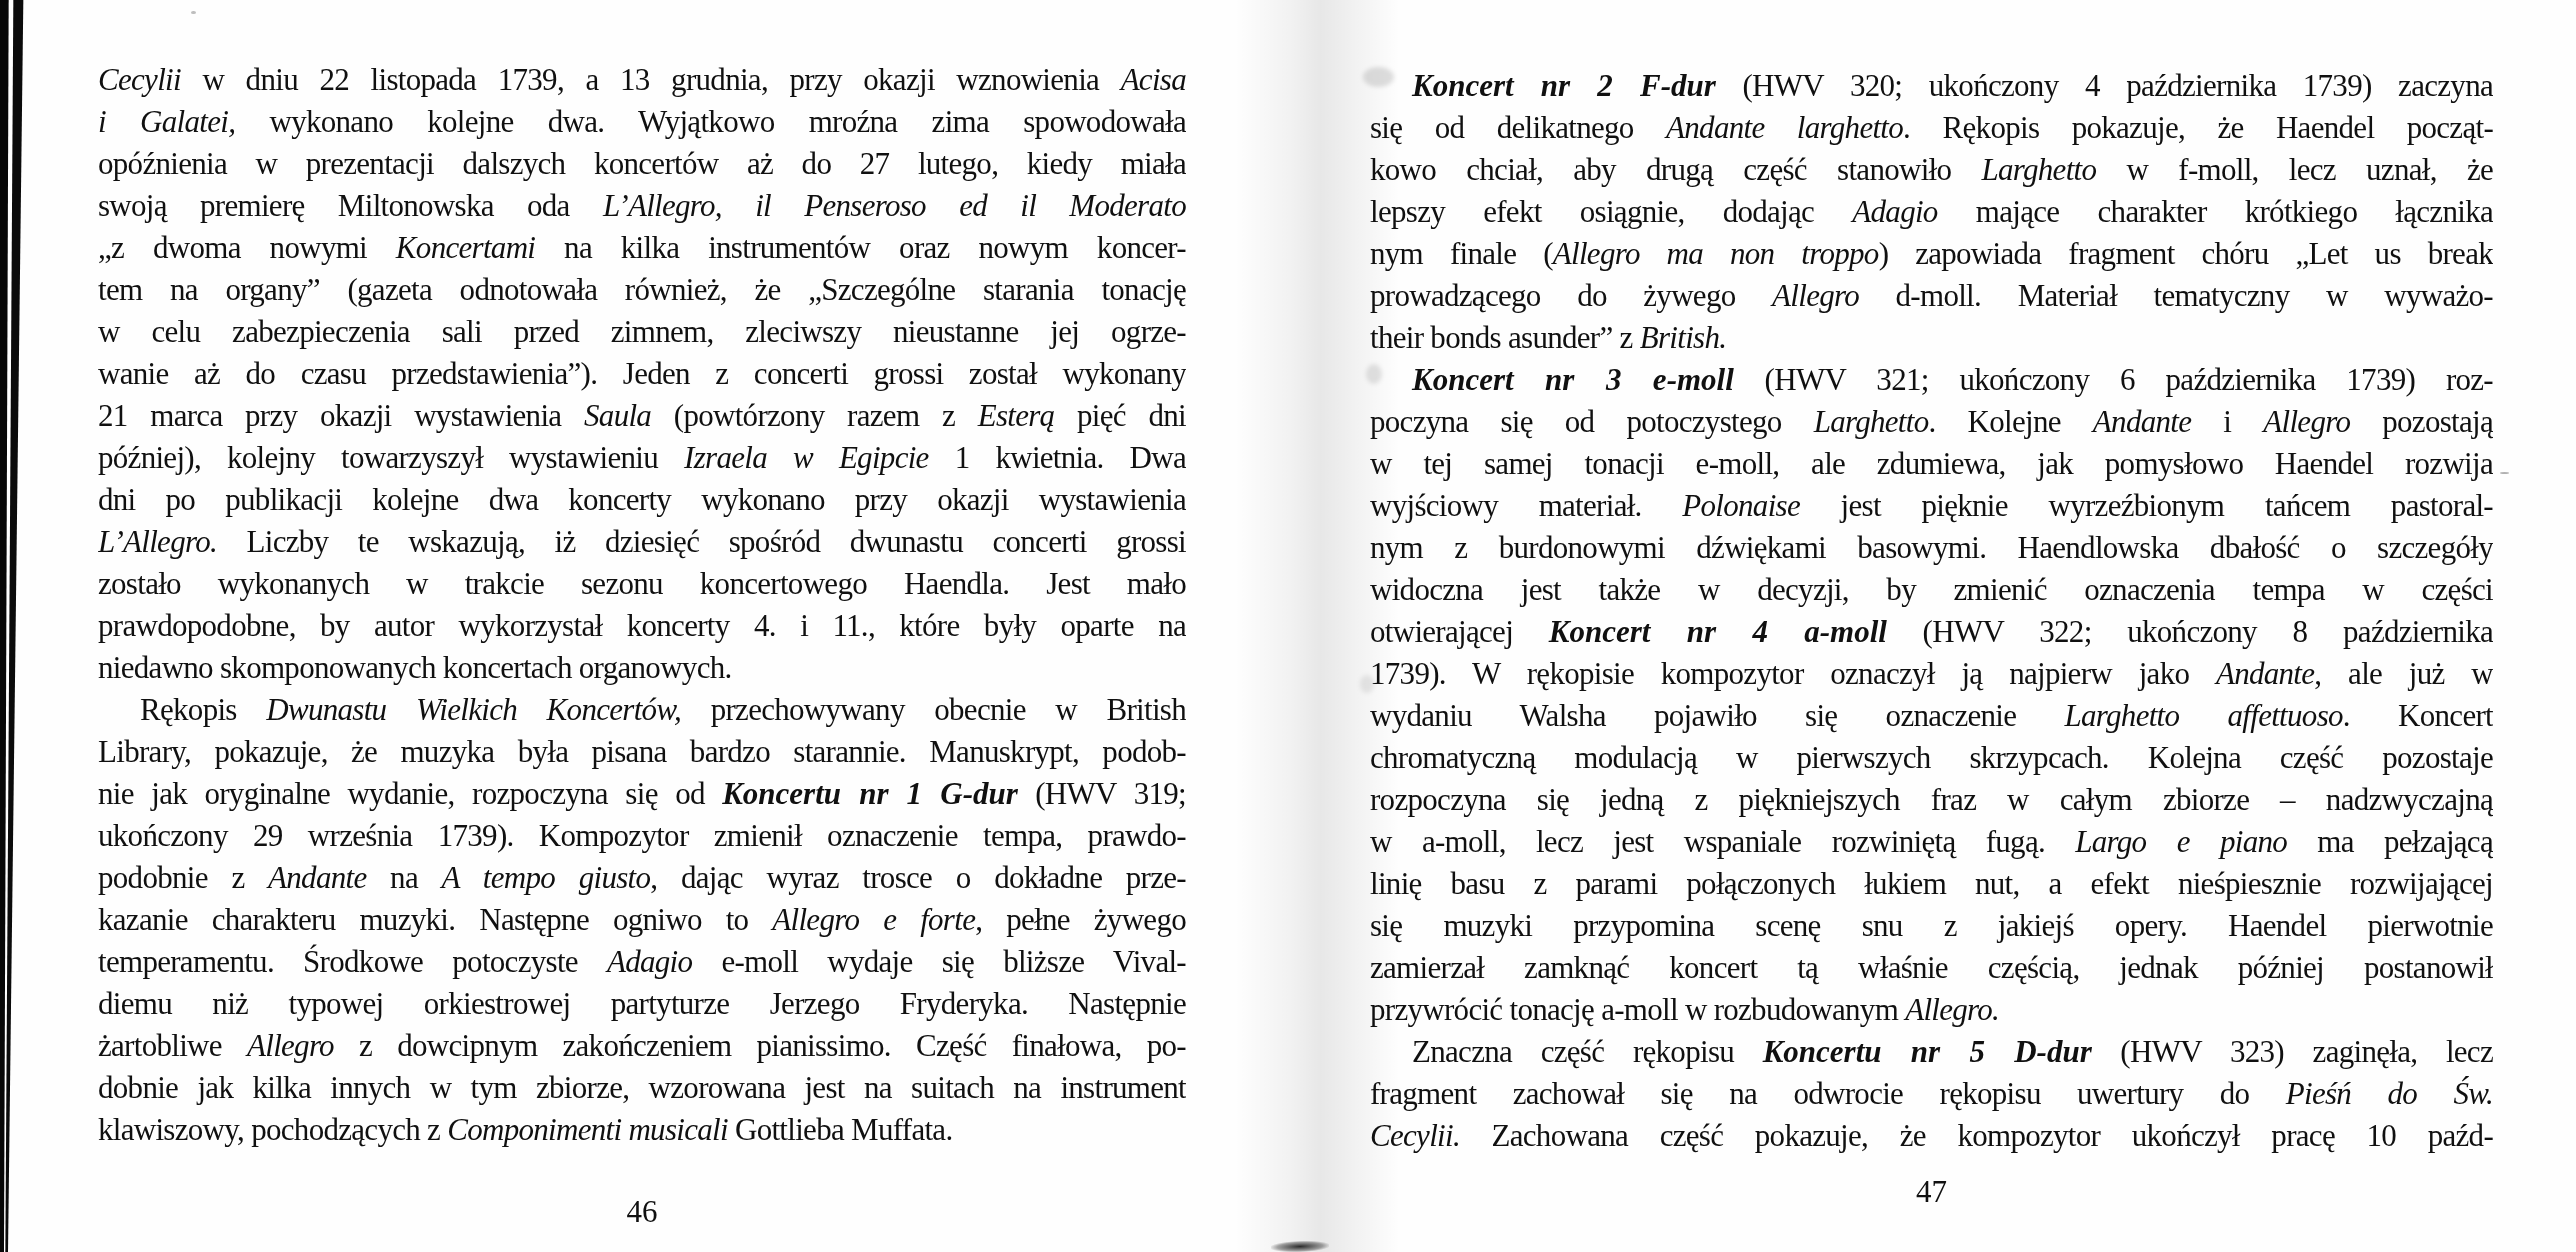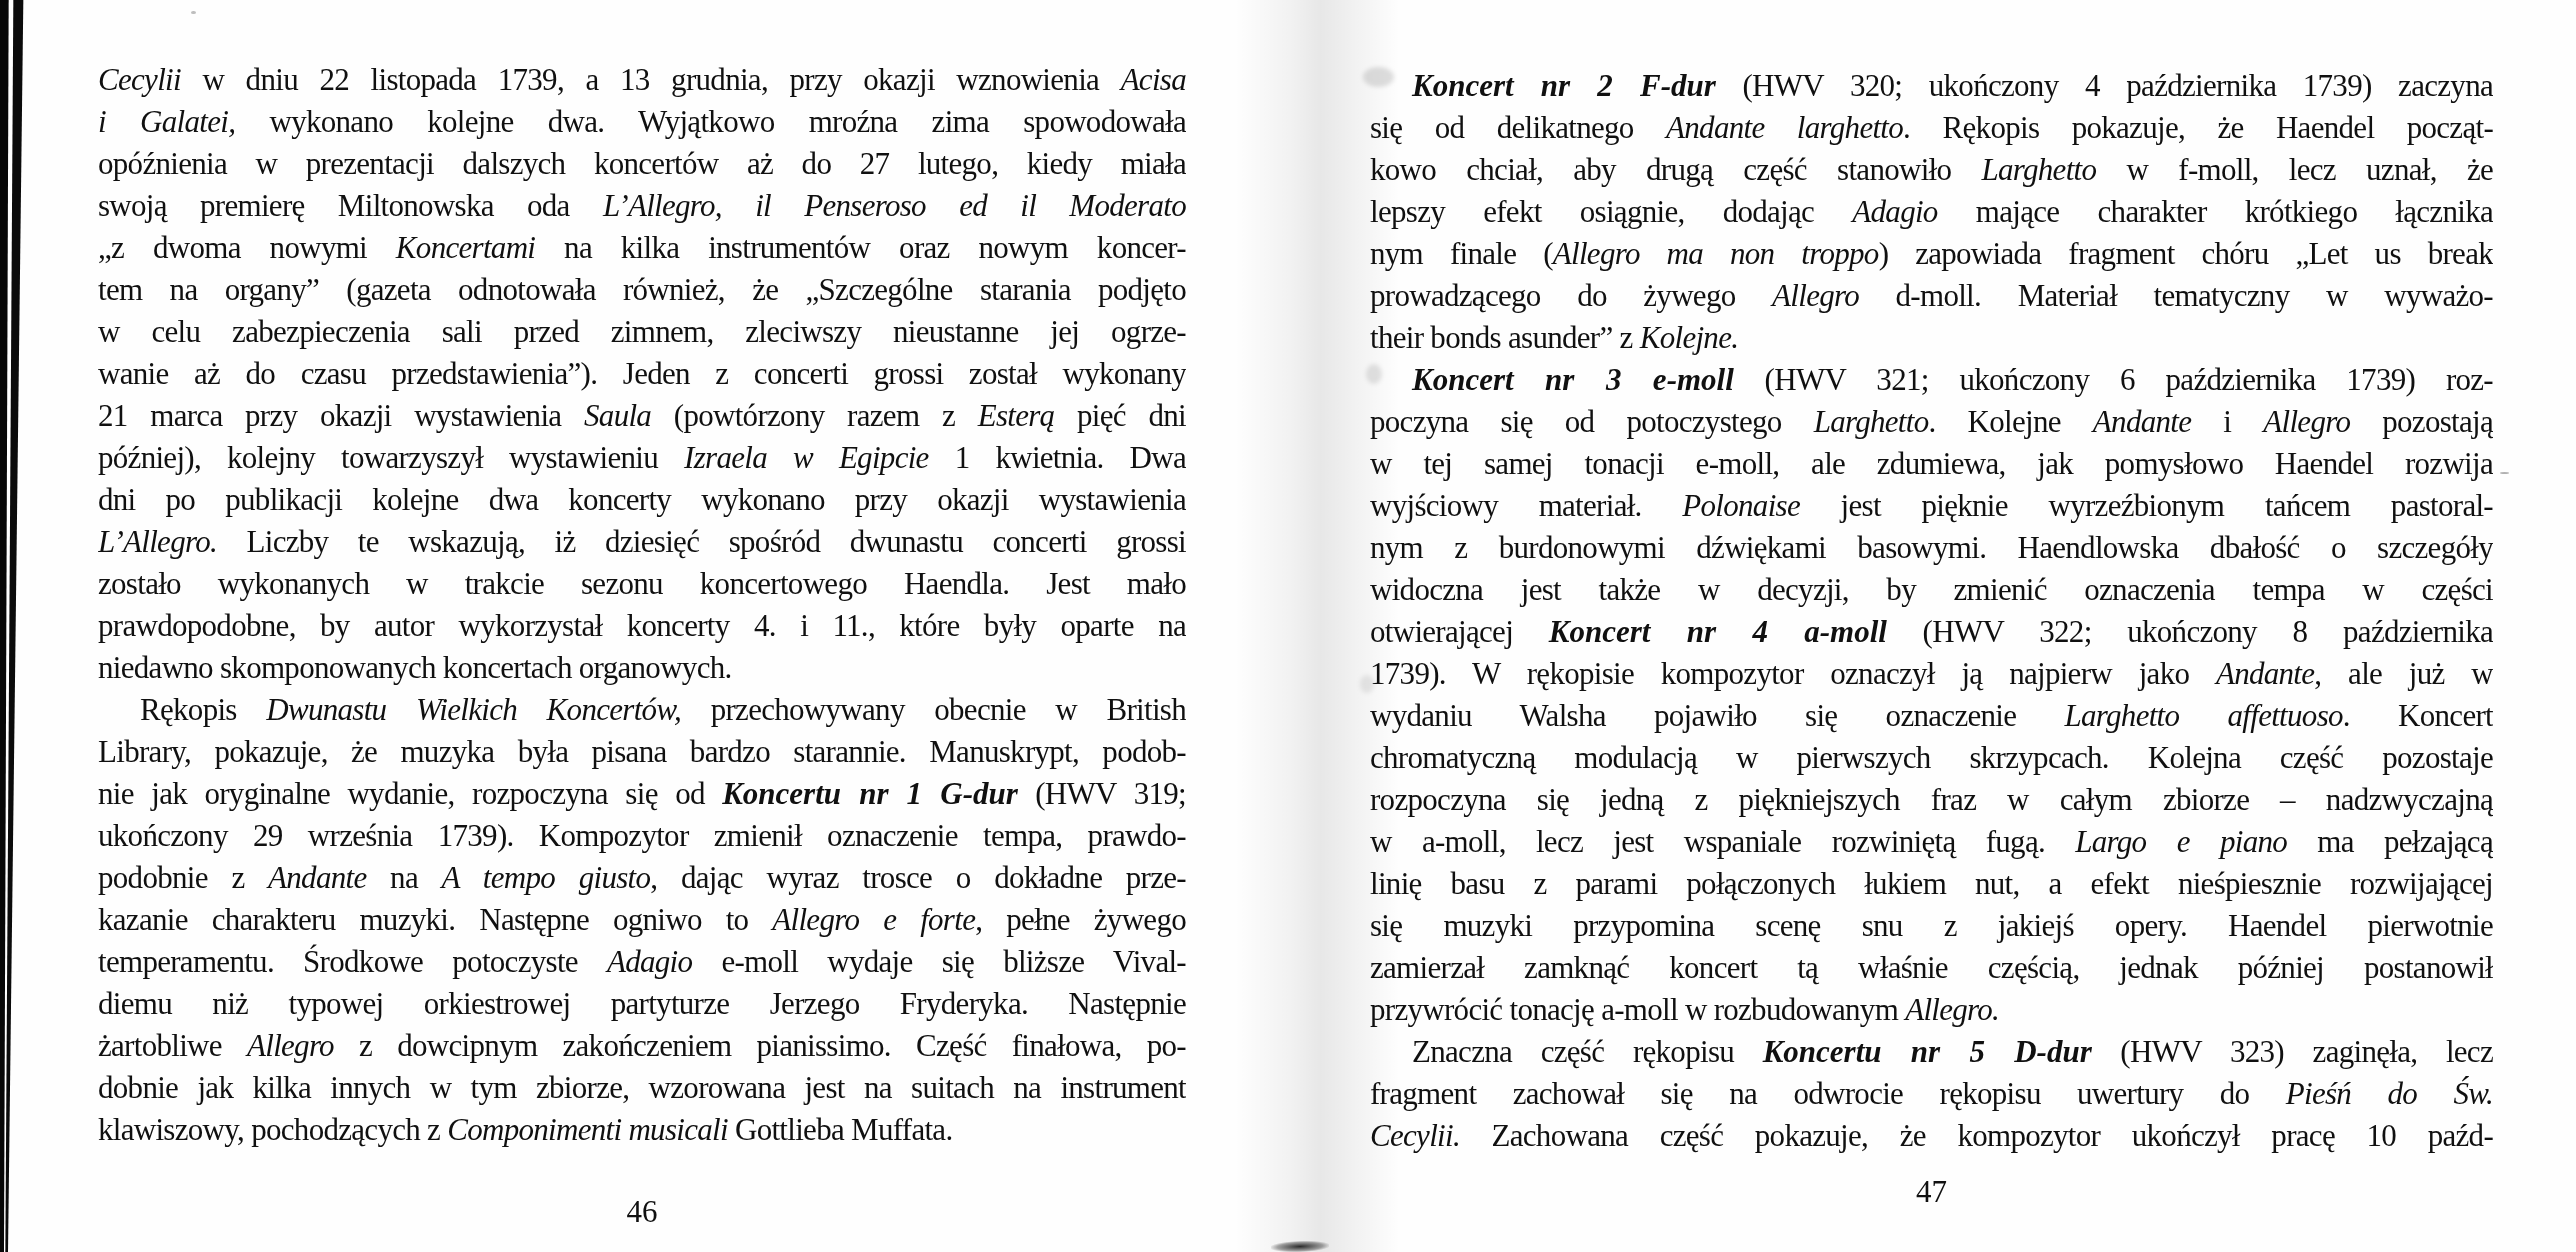--- a/index.html
+++ b/index.html
@@ -124,21 +124,21 @@
   <div class="speck speck-2"></div>
   <div class="speck speck-3"></div>
 
   <div class="page page-left">
     <div class="text-col">
         <div class="line"><span class="r-i">Cecylii</span><span class="r-n"> w dniu 22 listopada 1739, a 13 grudnia, przy okazji wznowienia </span><span class="r-i">Acisa</span></div>
         <div class="line"><span class="r-i">i Galatei,</span><span class="r-n"> wykonano kolejne dwa. Wyjątkowo mroźna zima spowodowała</span></div>
         <div class="line"><span class="r-n">opóźnienia w prezentacji dalszych koncertów aż do 27 lutego, kiedy miała</span></div>
         <div class="line"><span class="r-n">swoją premierę Miltonowska oda </span><span class="r-i">L’Allegro, il Penseroso ed il Moderato</span></div>
         <div class="line"><span class="r-n">„z dwoma nowymi </span><span class="r-i">Koncertami</span><span class="r-n"> na kilka instrumentów oraz nowym koncer-</span></div>
-        <div class="line"><span class="r-n">tem na organy” (gazeta odnotowała również, że „Szczególne starania podjęto</span></div>
+        <div class="line"><span class="r-n">tem na organy” (gazeta odnotowała również, że „Szczególne starania tonację</span></div>
         <div class="line"><span class="r-n">w celu zabezpieczenia sali przed zimnem, zleciwszy nieustanne jej ogrze-</span></div>
         <div class="line"><span class="r-n">wanie aż do czasu przedstawienia”). Jeden z concerti grossi został wykonany</span></div>
         <div class="line"><span class="r-n">21 marca przy okazji wystawienia </span><span class="r-i">Saula</span><span class="r-n"> (powtórzony razem z </span><span class="r-i">Esterą</span><span class="r-n"> pięć dni</span></div>
         <div class="line"><span class="r-n">później), kolejny towarzyszył wystawieniu </span><span class="r-i">Izraela w Egipcie</span><span class="r-n"> 1 kwietnia. Dwa</span></div>
         <div class="line"><span class="r-n">dni po publikacji kolejne dwa koncerty wykonano przy okazji wystawienia</span></div>
         <div class="line"><span class="r-i">L’Allegro.</span><span class="r-n"> Liczby te wskazują, iż dziesięć spośród dwunastu concerti grossi</span></div>
         <div class="line"><span class="r-n">zostało wykonanych w trakcie sezonu koncertowego Haendla. Jest mało</span></div>
         <div class="line"><span class="r-n">prawdopodobne, by autor wykorzystał koncerty 4. i 11., które były oparte na</span></div>
         <div class="line end"><span class="r-n">niedawno skomponowanych koncertach organowych.</span></div>
         <div class="line indent"><span class="r-n">Rękopis </span><span class="r-i">Dwunastu Wielkich Koncertów,</span><span class="r-n"> przechowywany obecnie w British</span></div>
@@ -157,21 +157,21 @@
   </div>
 
   <div class="page page-right">
     <div class="text-col">
         <div class="line indent"><span class="r-bi">Koncert nr 2 F-dur</span><span class="r-n"> (HWV 320; ukończony 4 października 1739) zaczyna</span></div>
         <div class="line"><span class="r-n">się od delikatnego </span><span class="r-i">Andante larghetto</span><span class="r-n">. Rękopis pokazuje, że Haendel począt-</span></div>
         <div class="line"><span class="r-n">kowo chciał, aby drugą część stanowiło </span><span class="r-i">Larghetto</span><span class="r-n"> w f-moll, lecz uznał, że</span></div>
         <div class="line"><span class="r-n">lepszy efekt osiągnie, dodając </span><span class="r-i">Adagio</span><span class="r-n"> mające charakter krótkiego łącznika</span></div>
         <div class="line"><span class="r-n">nym finale (</span><span class="r-i">Allegro ma non troppo</span><span class="r-n">) zapowiada fragment chóru „Let us break</span></div>
         <div class="line"><span class="r-n">prowadzącego do żywego </span><span class="r-i">Allegro</span><span class="r-n"> d-moll. Materiał tematyczny w wyważo-</span></div>
-        <div class="line end"><span class="r-n">their bonds asunder” z </span><span class="r-i">Kolejne.</span></div>
+        <div class="line end"><span class="r-n">their bonds asunder” z </span><span class="r-i">British.</span></div>
         <div class="line indent"><span class="r-bi">Koncert nr 3 e-moll</span><span class="r-n"> (HWV 321; ukończony 6 października 1739) roz-</span></div>
         <div class="line"><span class="r-n">poczyna się od potoczystego </span><span class="r-i">Larghetto</span><span class="r-n">. Kolejne </span><span class="r-i">Andante</span><span class="r-n"> i </span><span class="r-i">Allegro</span><span class="r-n"> pozostają</span></div>
         <div class="line"><span class="r-n">w tej samej tonacji e-moll, ale zdumiewa, jak pomysłowo Haendel rozwija</span></div>
         <div class="line"><span class="r-n">wyjściowy materiał. </span><span class="r-i">Polonaise</span><span class="r-n"> jest pięknie wyrzeźbionym tańcem pastoral-</span></div>
         <div class="line"><span class="r-n">nym z burdonowymi dźwiękami basowymi. Haendlowska dbałość o szczegóły</span></div>
         <div class="line"><span class="r-n">widoczna jest także w decyzji, by zmienić oznaczenia tempa w części</span></div>
         <div class="line"><span class="r-n">otwierającej </span><span class="r-bi">Koncert nr 4 a-moll</span><span class="r-n"> (HWV 322; ukończony 8 października</span></div>
         <div class="line"><span class="r-n">1739). W rękopisie kompozytor oznaczył ją najpierw jako </span><span class="r-i">Andante</span><span class="r-n">, ale już w</span></div>
         <div class="line"><span class="r-n">wydaniu Walsha pojawiło się oznaczenie </span><span class="r-i">Larghetto affettuoso</span><span class="r-n">. Koncert</span></div>
         <div class="line"><span class="r-n">chromatyczną modulacją w pierwszych skrzypcach. Kolejna część pozostaje</span></div>

